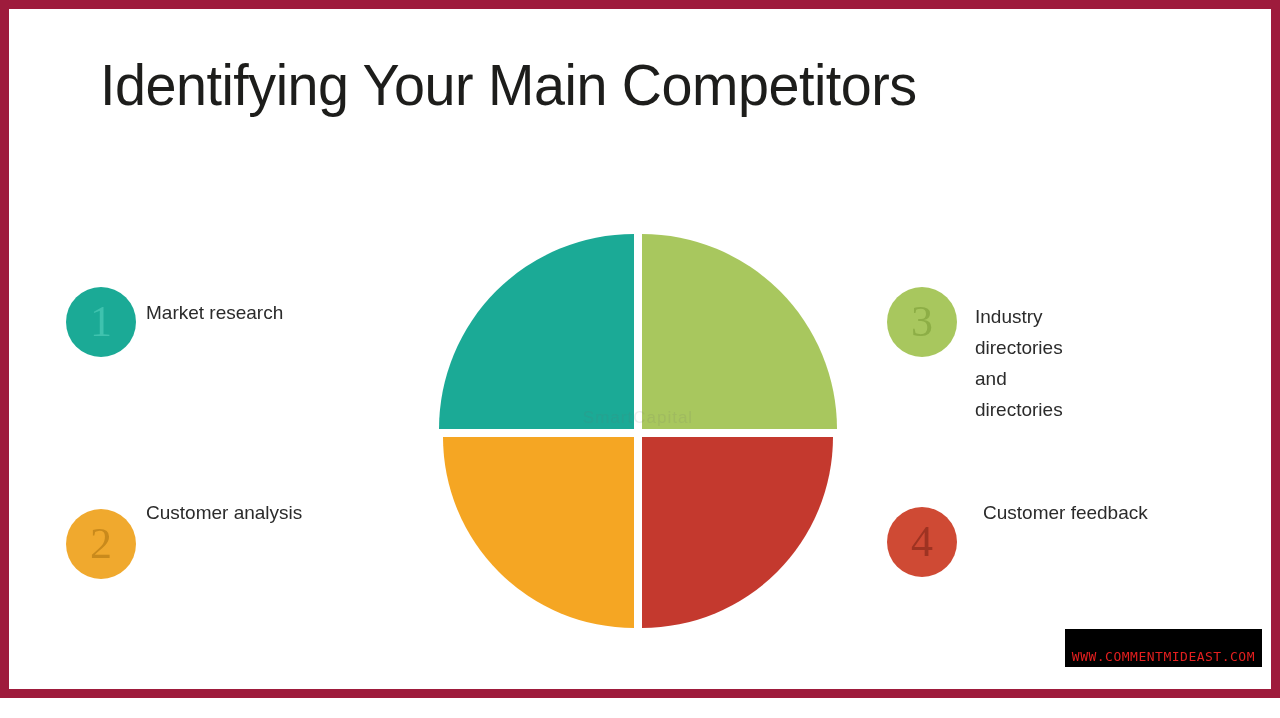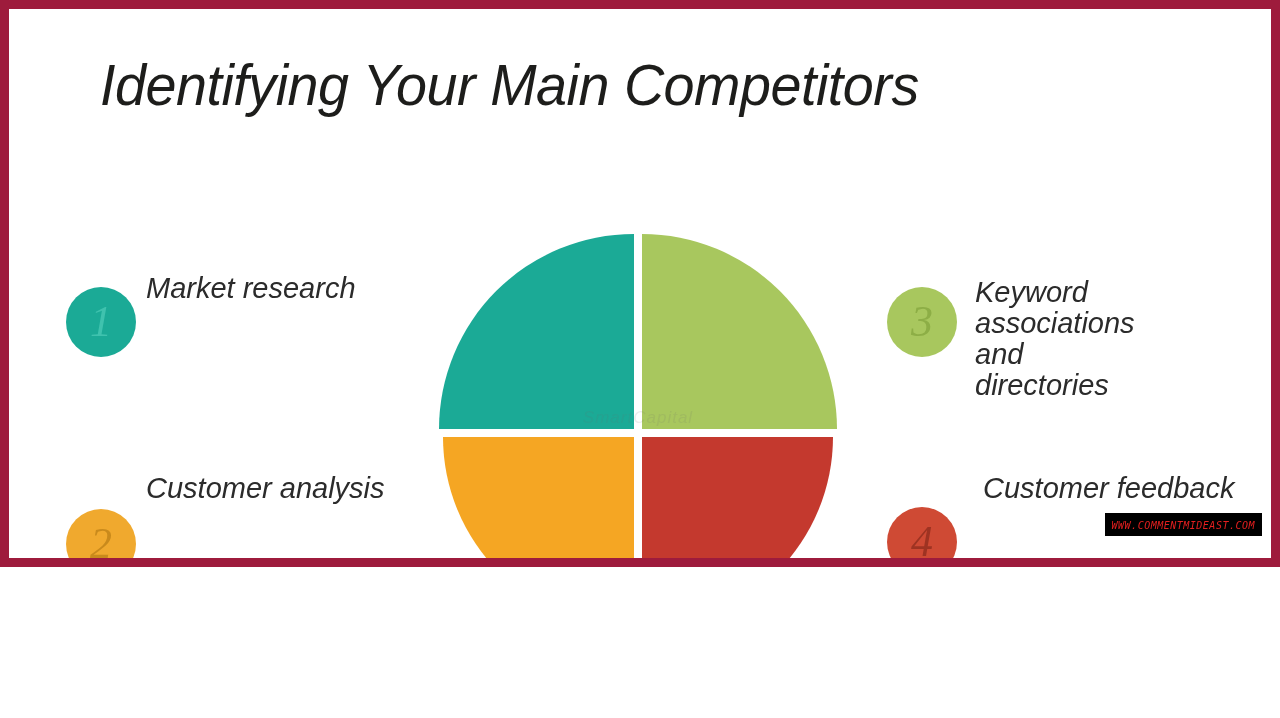--- a/index.html
+++ b/index.html
@@ -7,25 +7,24 @@
   html, body {
     width:1280px; height:718px;
     background:#ffffff;
     font-family:"Liberation Sans", sans-serif;
     overflow:hidden;
   }
 
   
   #slide-frame{
     position:relative;
-    width:1280px; height:567px;
+    width:1280px; height:698px;
     background:#ffffff;
     border:9px solid var(--frame, #9E1B3C);
     overflow:hidden;
-    font-style:italic;
   }
   #slide-canvas{
     position:absolute;
     inset:0;
     background:#ffffff;
   }
 
   
   #slide-title{
     position:absolute;
@@ -71,47 +70,48 @@
     display:flex;
     align-items:center;
     justify-content:center;
     font-size:44px;
     line-height:1;
     font-weight:400;
     font-family:"Liberation Serif", serif;
   }
   .item-label{
     position:absolute;
-    font-size:29px;
+    font-size:19px;
     line-height:31px;
     color:#2b2b2b;
     white-space:pre-line;
+    margin-top:24px;
   }
 
   
   #item-1 { left:57px;  top:278px; }
   #item-1 .item-label { left:80px; top:-14px; white-space:nowrap; }
 
   #item-2 { left:57px;  top:500px; }
   #item-2 .item-label { left:80px; top:-36px; white-space:nowrap; }
 
   #item-3 { left:878px; top:278px; }
   #item-3 .item-label { left:88px; top:-10px; }
 
   #item-4 { left:878px; top:498px; }
   #item-4 .item-label { left:96px; top:-34px; white-space:nowrap; }
 
   
   #site-badge{
     position:absolute;
     right:9px; bottom:22px;
     background:#000000;
-    padding:5px 7px 3px 7px;
+    padding:20px 7px 3px 7px;
     font-family:"DejaVu Sans Mono", monospace;
-    font-size:10px;
+    font-size:13px;
     line-height:15px;
     letter-spacing:.5px;
     color:#e41f1f;
     white-space:nowrap;
   }
 </style>
 </head>
 <body>
 
 <div id="slide-frame" style="border-color: rgb(158, 27, 60);">
@@ -138,21 +138,21 @@
       <div class="item-label">Market research</div>
     </div>
 
     <div class="item" id="item-2">
       <div class="item-badge" style="background: rgb(240, 169, 46); color: rgb(201, 138, 28);">2</div>
       <div class="item-label">Customer analysis</div>
     </div>
 
     <div class="item" id="item-3">
       <div class="item-badge" style="background: rgb(168, 199, 94); color: rgb(141, 174, 70);">3</div>
-      <div class="item-label">Keyword associations
+      <div class="item-label">Industry directories
 and directories</div>
     </div>
 
     <div class="item" id="item-4">
       <div class="item-badge" style="background: rgb(207, 74, 52); color: rgb(158, 51, 34);">4</div>
       <div class="item-label">Customer feedback</div>
     </div>
 
     <div id="site-badge" style="color: rgb(228, 31, 31); background: rgb(0, 0, 0);">WWW.COMMENTMIDEAST.COM</div>
 

